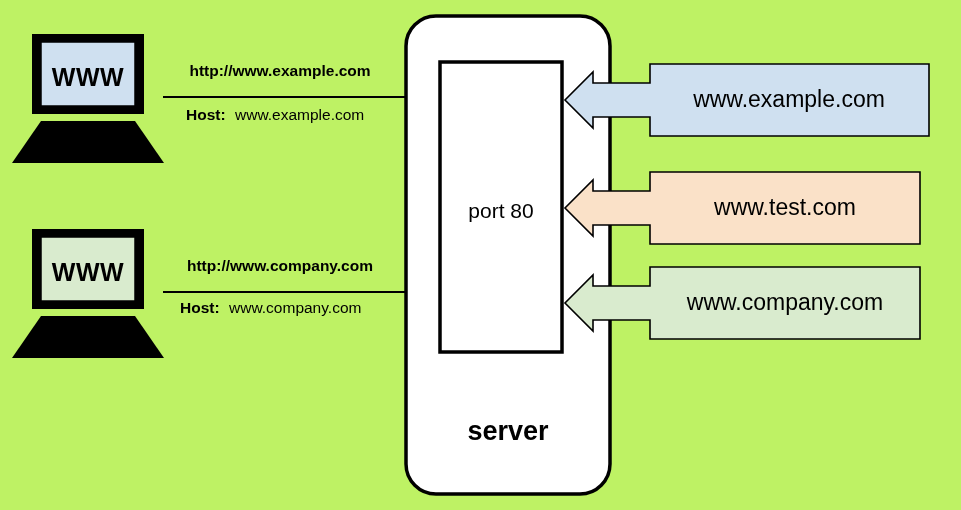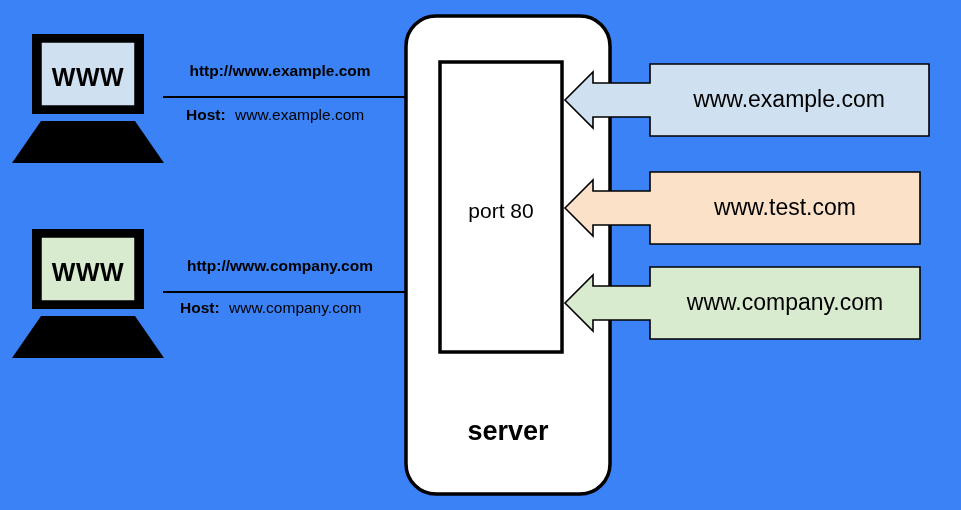--- a/index.html
+++ b/index.html
@@ -7,21 +7,21 @@
     padding: 0;
     background: #ffffff;
   }
   body {
     font-family: "Liberation Sans", sans-serif;
   }
   #diagram-root {
     position: relative;
     width: 961px;
     height: 510px;
-    background: #3b82f6;
+    background: #bef264;
     overflow: hidden;
   }
   #diagram-svg {
     position: absolute;
     left: 0;
     top: 0;
     width: 961px;
     height: 510px;
   }
   .svg-text {

